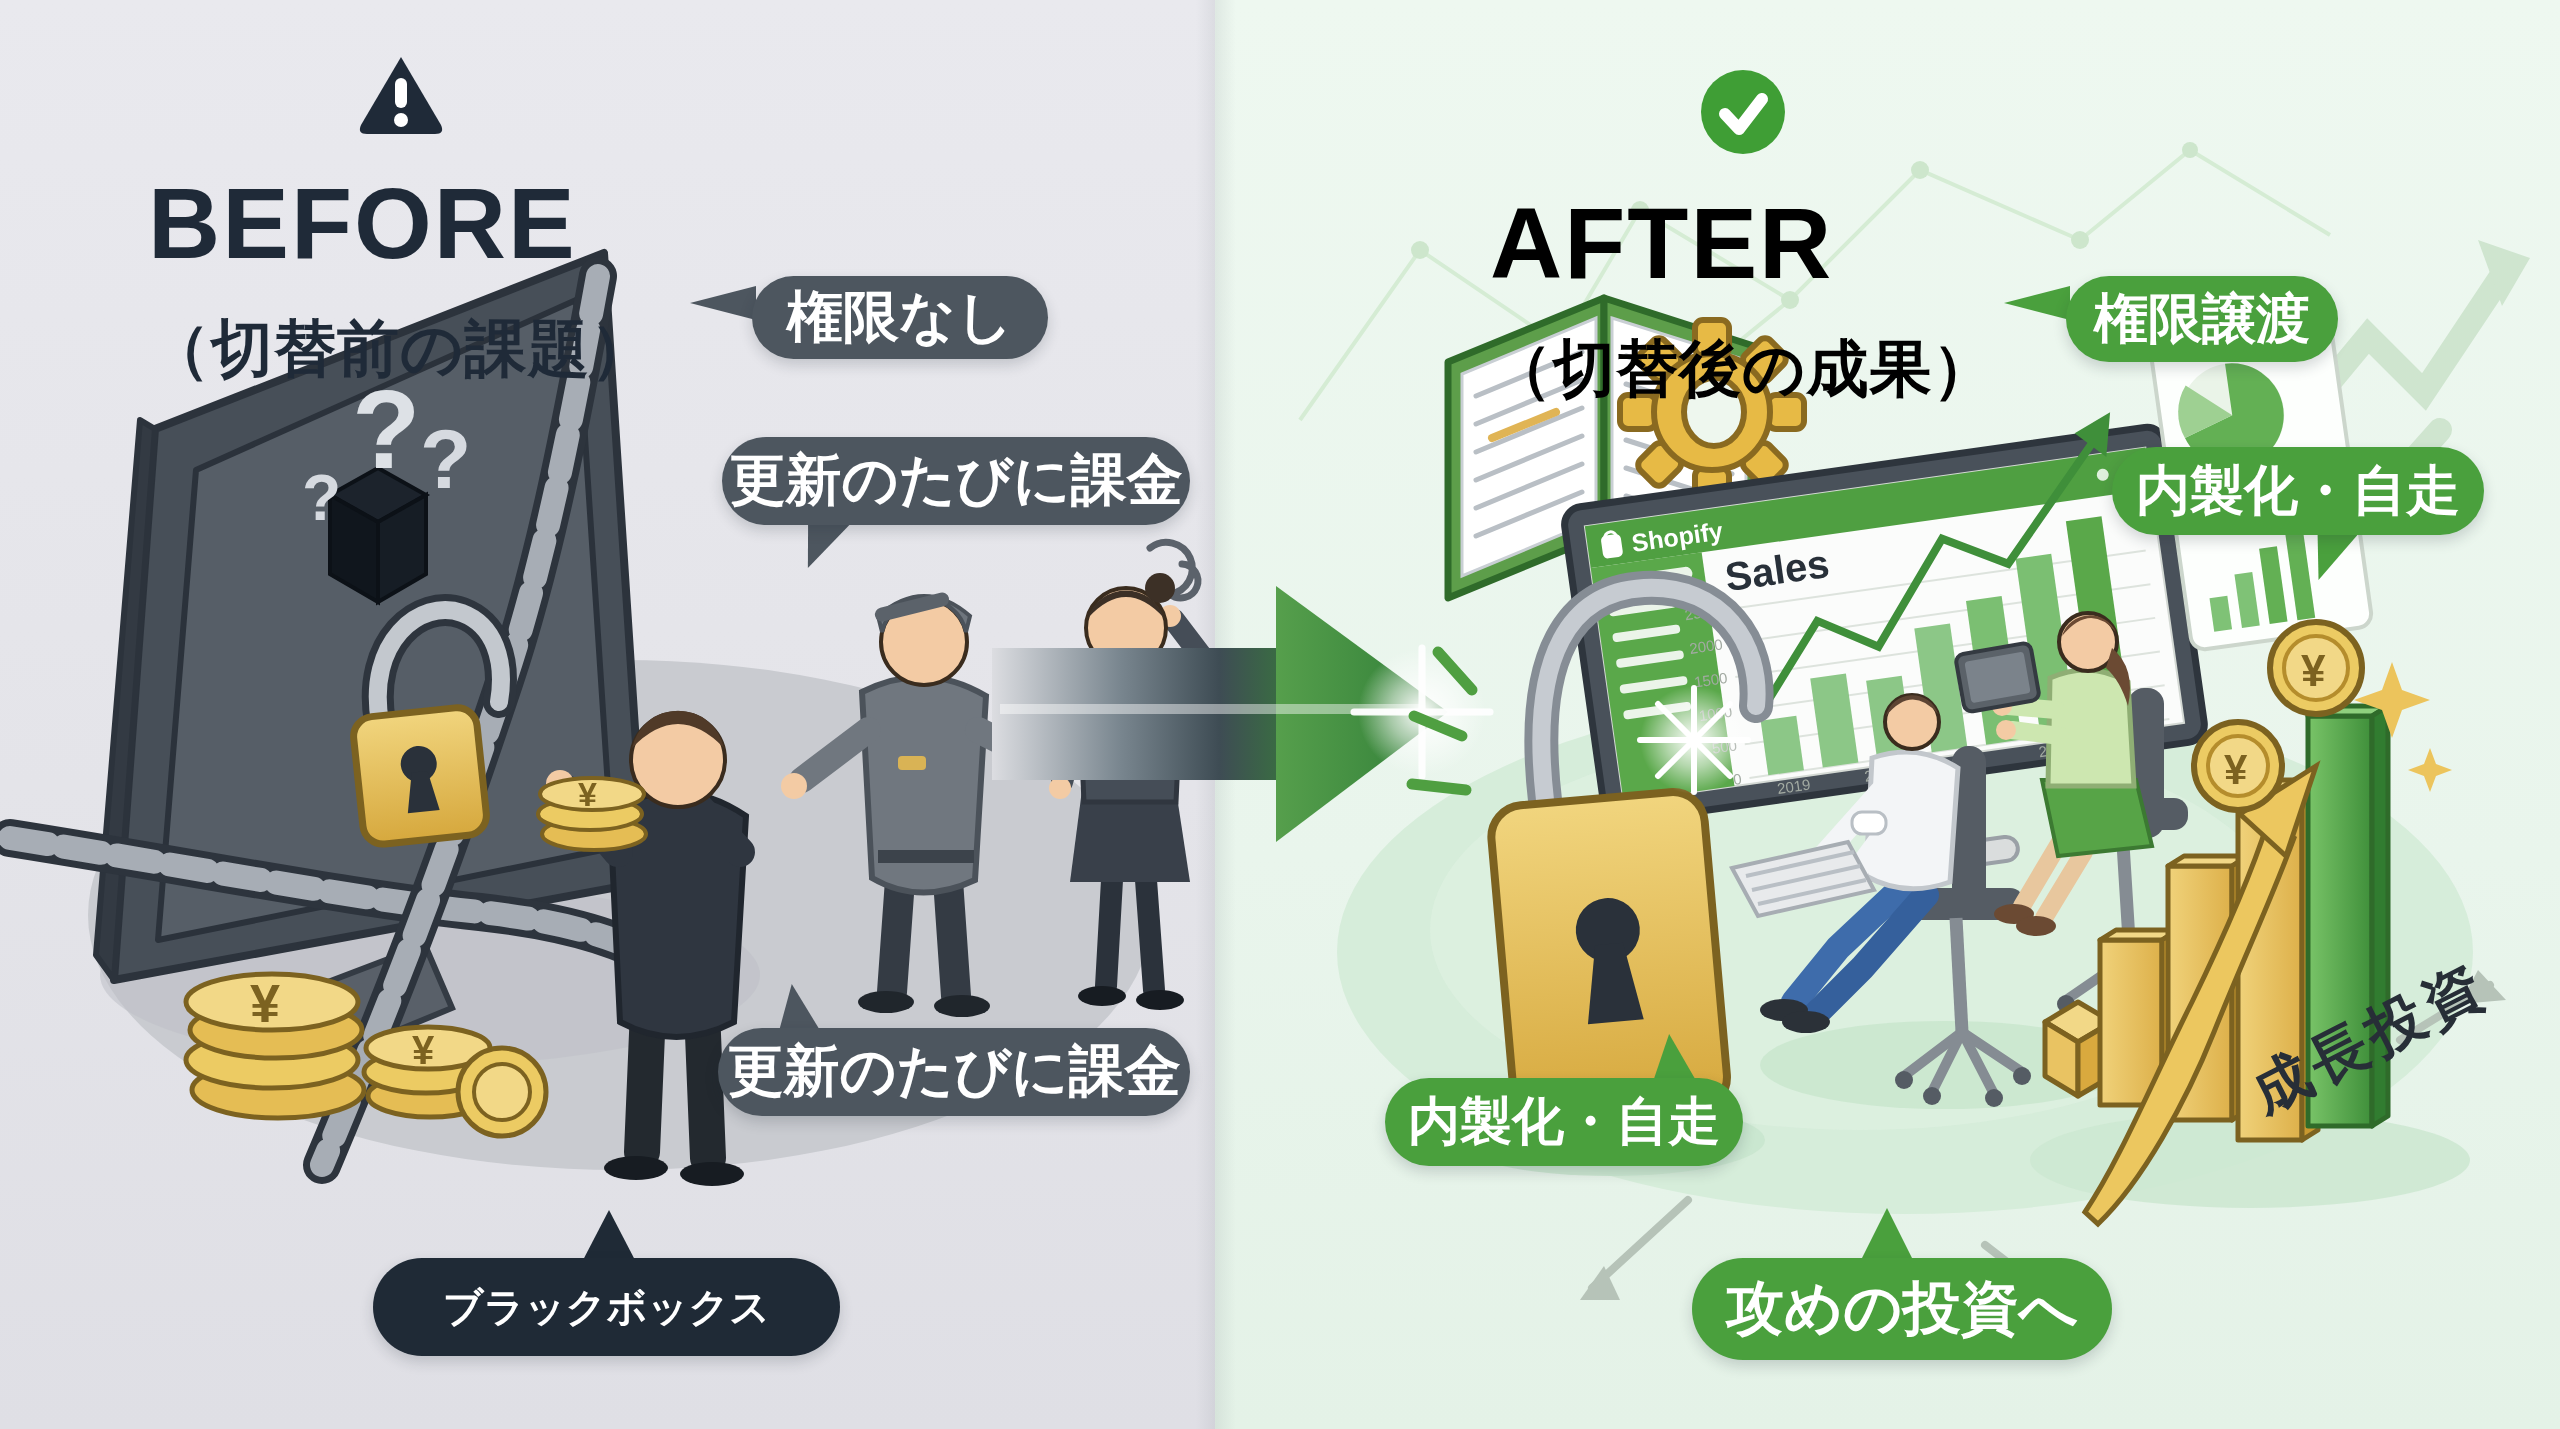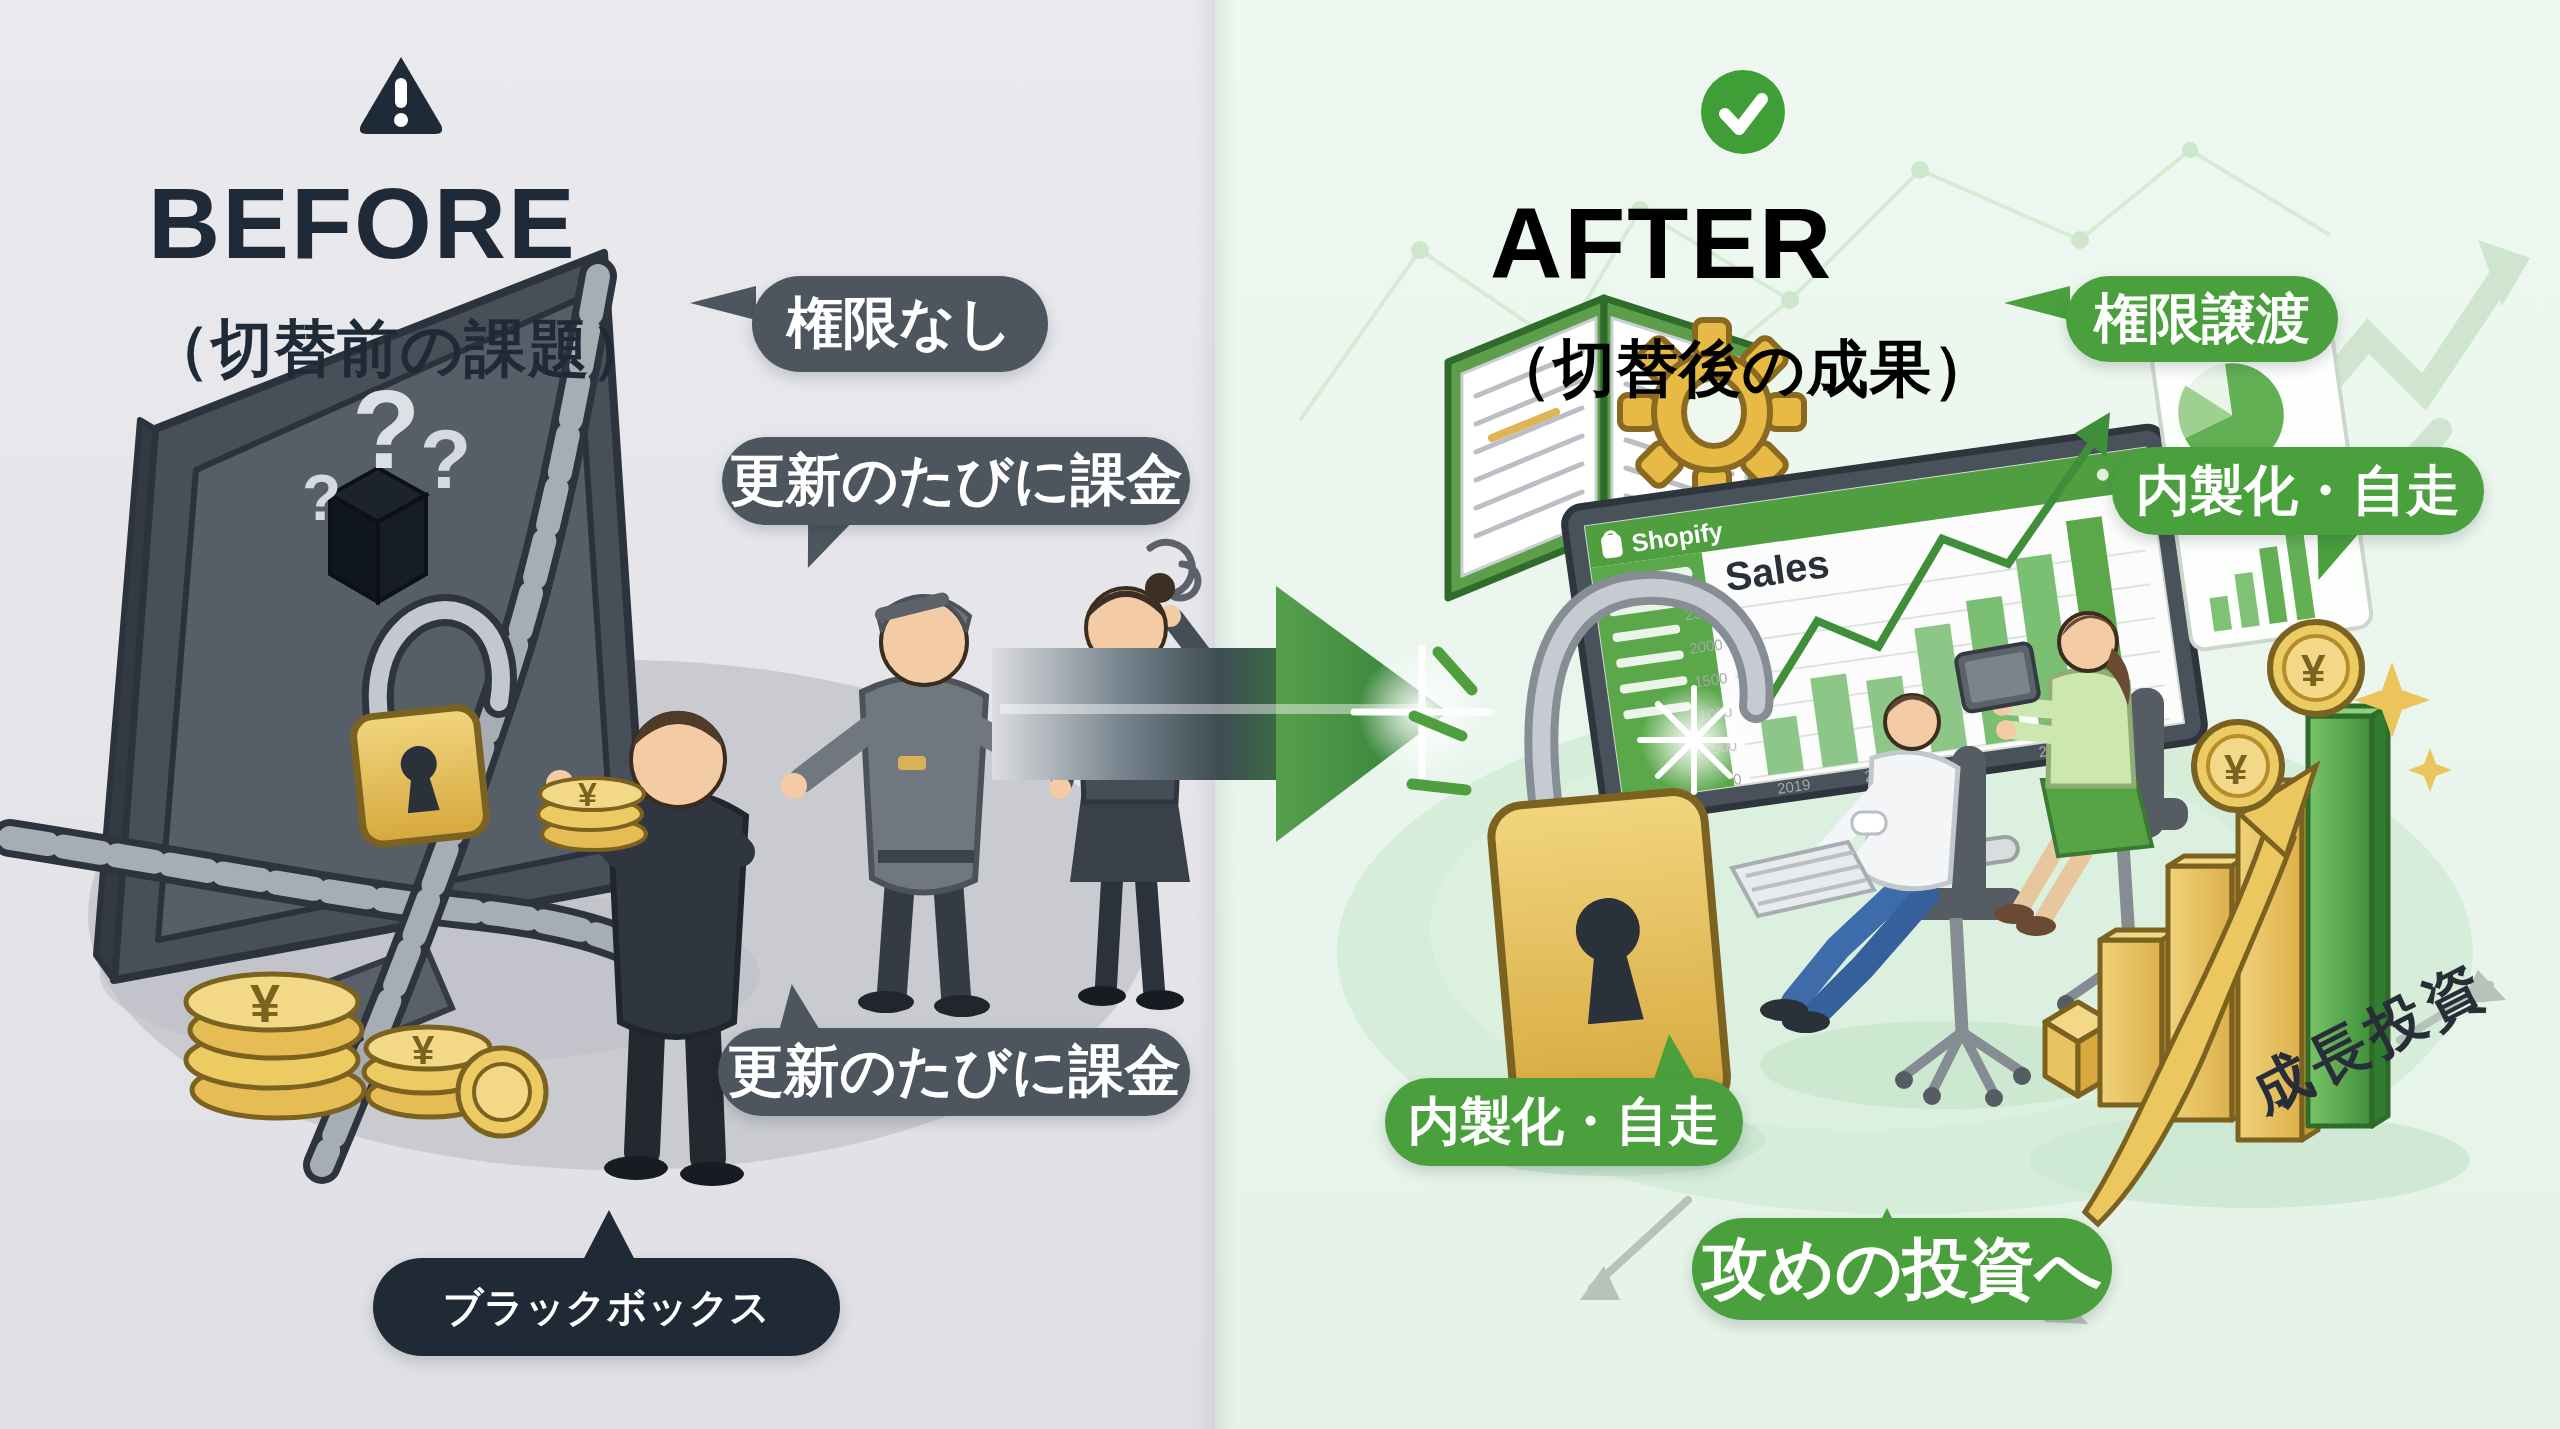--- a/index.html
+++ b/index.html
@@ -497,39 +497,39 @@
     <span class="h-icon">
       <svg width="88" height="88" viewBox="0 0 88 88" style="position:static">
         <circle cx="44" cy="44" r="42" fill="#3f9e35"></circle>
         <polyline points="26,46 40,61 63,31" fill="none" stroke="#ffffff" stroke-width="12" stroke-linecap="round" stroke-linejoin="round"></polyline>
       </svg>
     </span>
     <span class="h-title">AFTER</span>
     <span class="h-sub">（切替後の成果）</span>
   </div>
 
-  <div class="pill pill-dark" style="left:752px;top:276px;width:296px;height:96px;font-size:56px;">権限なし</div>
+  <div class="pill pill-dark" style="left:752px;top:276px;width:296px;height:83px;font-size:56px;">権限なし</div>
   <div class="tail" style="left:690px;top:286px;border-top:17px solid transparent;border-bottom:17px solid transparent;border-right:66px solid #4d565f;"></div>
 
   <div class="pill pill-dark" style="left:722px;top:437px;width:468px;height:88px;font-size:56px;">更新のたびに課金</div>
   <div class="tail" style="left:800px;top:518px;border-left:16px solid transparent;border-right:32px solid transparent;border-top:50px solid #4d565f;transform:skewX(-18deg);"></div>
 
   <div class="pill pill-dark" style="left:718px;top:1028px;width:472px;height:88px;font-size:56px;">更新のたびに課金</div>
   <div class="tail" style="left:772px;top:984px;border-left:26px solid transparent;border-right:18px solid transparent;border-bottom:50px solid #4d565f;transform:skewX(14deg);"></div>
 
   <div class="pill pill-darkest" style="left:373px;top:1258px;width:467px;height:98px;font-size:40px;">ブラックボックス</div>
   <div class="tail" style="left:582px;top:1210px;border-left:27px solid transparent;border-right:27px solid transparent;border-bottom:52px solid #1f2a36;"></div>
 
   <div class="pill pill-green" style="left:2066px;top:276px;width:272px;height:86px;font-size:54px;">権限譲渡</div>
   <div class="tail" style="left:2004px;top:286px;border-top:17px solid transparent;border-bottom:17px solid transparent;border-right:66px solid #4aa03d;"></div>
 
   <div class="pill pill-green" style="left:2112px;top:447px;width:372px;height:88px;font-size:54px;">内製化・自走</div>
   <div class="tail" style="left:2310px;top:528px;border-left:16px solid transparent;border-right:30px solid transparent;border-top:52px solid #4aa03d;transform:skewX(-16deg);"></div>
 
   <div class="pill pill-green" style="left:1385px;top:1078px;width:358px;height:88px;font-size:52px;">内製化・自走</div>
   <div class="tail" style="left:1646px;top:1034px;border-left:30px solid transparent;border-right:14px solid transparent;border-bottom:48px solid #4aa03d;transform:skewX(16deg);"></div>
 
-  <div class="pill pill-green" style="left:1692px;top:1218px;width:420px;height:102px;font-size:66px;">攻めの投資へ</div>
+  <div class="pill pill-green" style="left:1692px;top:1258px;width:420px;height:102px;font-size:58px;">攻めの投資へ</div>
   <div class="tail" style="left:1860px;top:1208px;border-left:27px solid transparent;border-right:27px solid transparent;border-bottom:54px solid #4aa03d;"></div>
 
   <div class="growth-label">成長投資</div>
 
 </div>
 
 </body></html>

